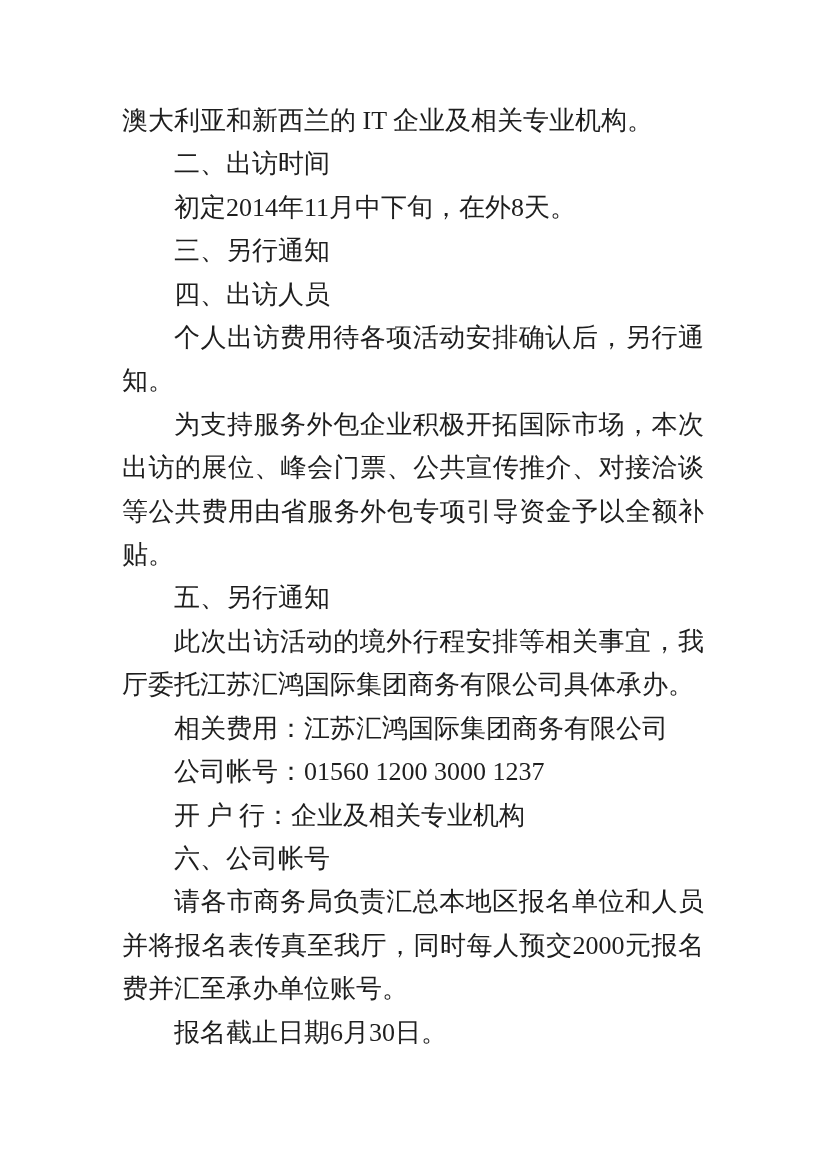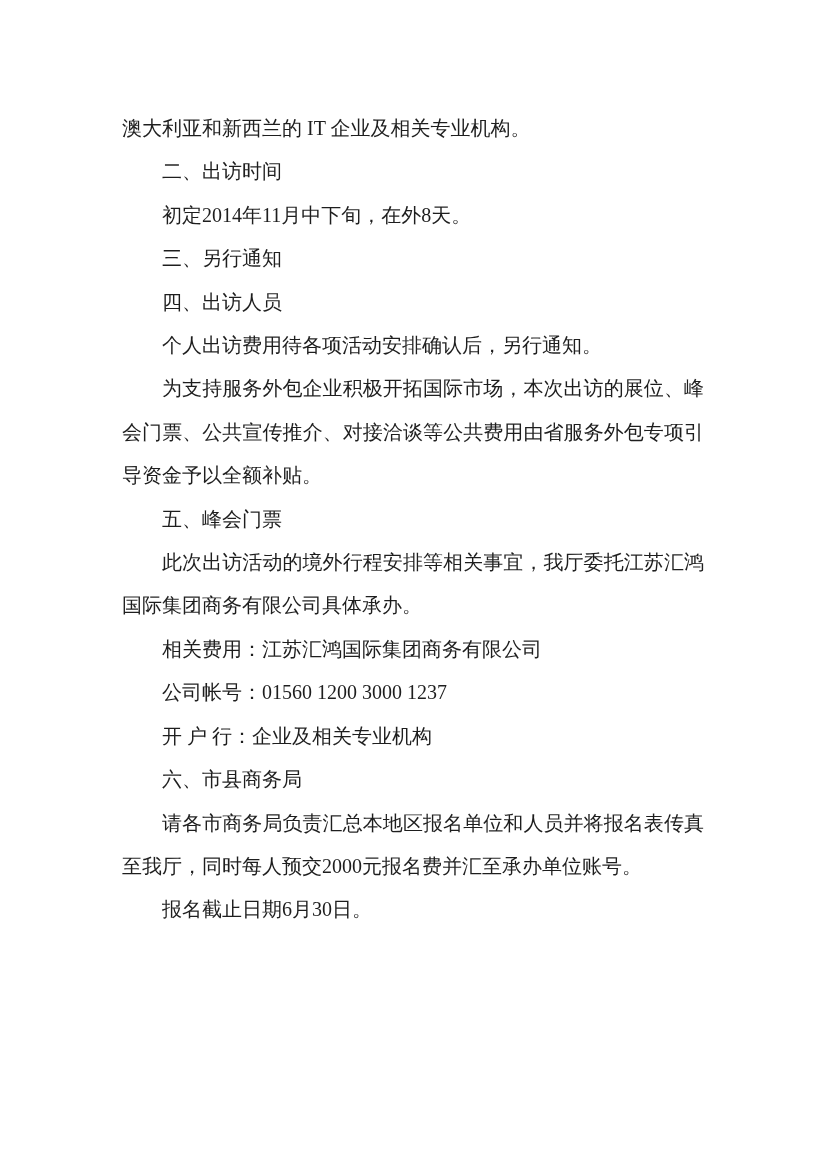--- a/index.html
+++ b/index.html
@@ -14,23 +14,23 @@
     height: 1169px;
     margin: 0 auto;
     background: #ffffff;
     overflow: hidden;
     font-family: "Liberation Serif", "DejaVu Serif", serif;
     color: #1e1e1e;
   }
   .content {
     position: absolute;
     left: 122px;
-    top: 107px;
+    top: 99px;
     width: 582px;
-    font-size: 20px;
+    font-size: 26px;
     line-height: 43.4px;
     text-align: justify;
     text-justify: inter-ideograph;
   }
   .content p {
     margin: 0;
     padding: 0;
     word-break: normal;
   }
   .indent {
@@ -42,22 +42,22 @@
 
 <div class="page">
   <div class="content">
     <p>澳大利亚和新西兰的 IT 企业及相关专业机构。</p>
     <p class="indent">二、出访时间</p>
     <p class="indent">初定2014年11月中下旬，在外8天。</p>
     <p class="indent">三、另行通知</p>
     <p class="indent">四、出访人员</p>
     <p class="indent">个人出访费用待各项活动安排确认后，另行通知。</p>
     <p class="indent">为支持服务外包企业积极开拓国际市场，本次出访的展位、峰会门票、公共宣传推介、对接洽谈等公共费用由省服务外包专项引导资金予以全额补贴。</p>
-    <p class="indent">五、峰会门票</p>
+    <p class="indent">五、另行通知</p>
     <p class="indent">此次出访活动的境外行程安排等相关事宜，我厅委托江苏汇鸿国际集团商务有限公司具体承办。</p>
     <p class="indent">相关费用：江苏汇鸿国际集团商务有限公司</p>
     <p class="indent">公司帐号：01560 1200 3000 1237</p>
     <p class="indent">开 户 行：企业及相关专业机构</p>
-    <p class="indent">六、市县商务局</p>
+    <p class="indent">六、公司帐号</p>
     <p class="indent">请各市商务局负责汇总本地区报名单位和人员并将报名表传真至我厅，同时每人预交2000元报名费并汇至承办单位账号。</p>
     <p class="indent">报名截止日期6月30日。</p>
   </div>
 </div>
 
 </body></html>

